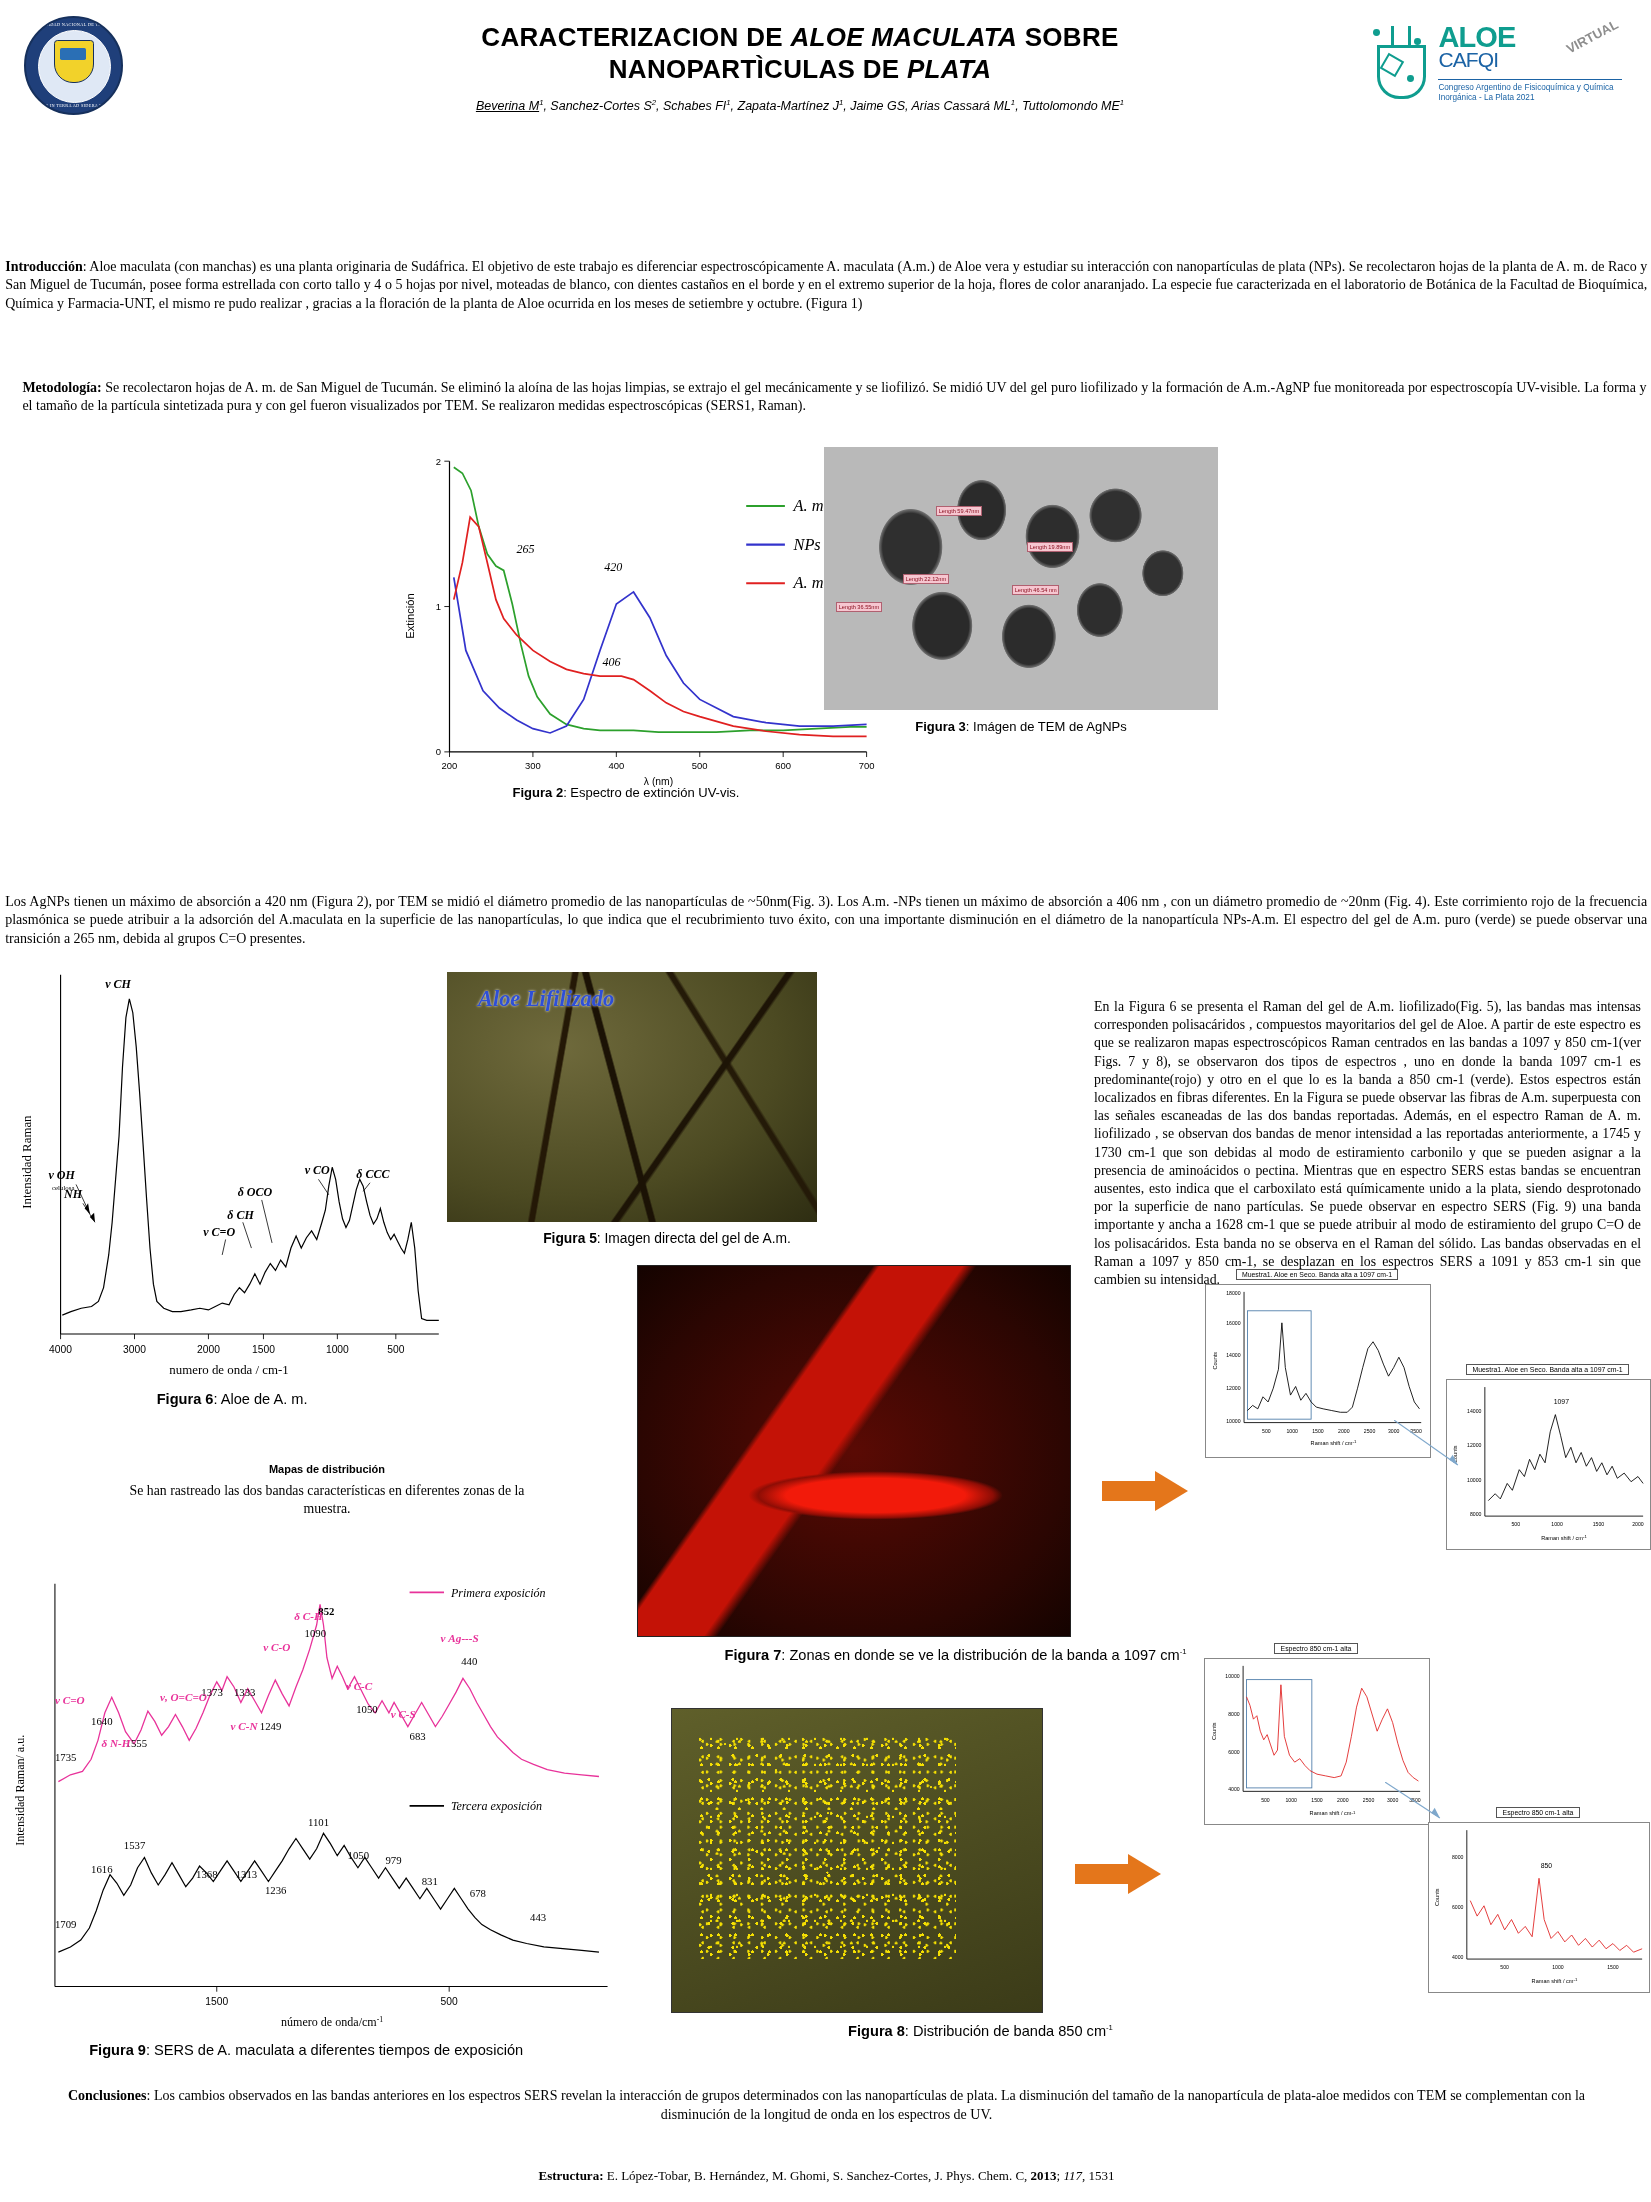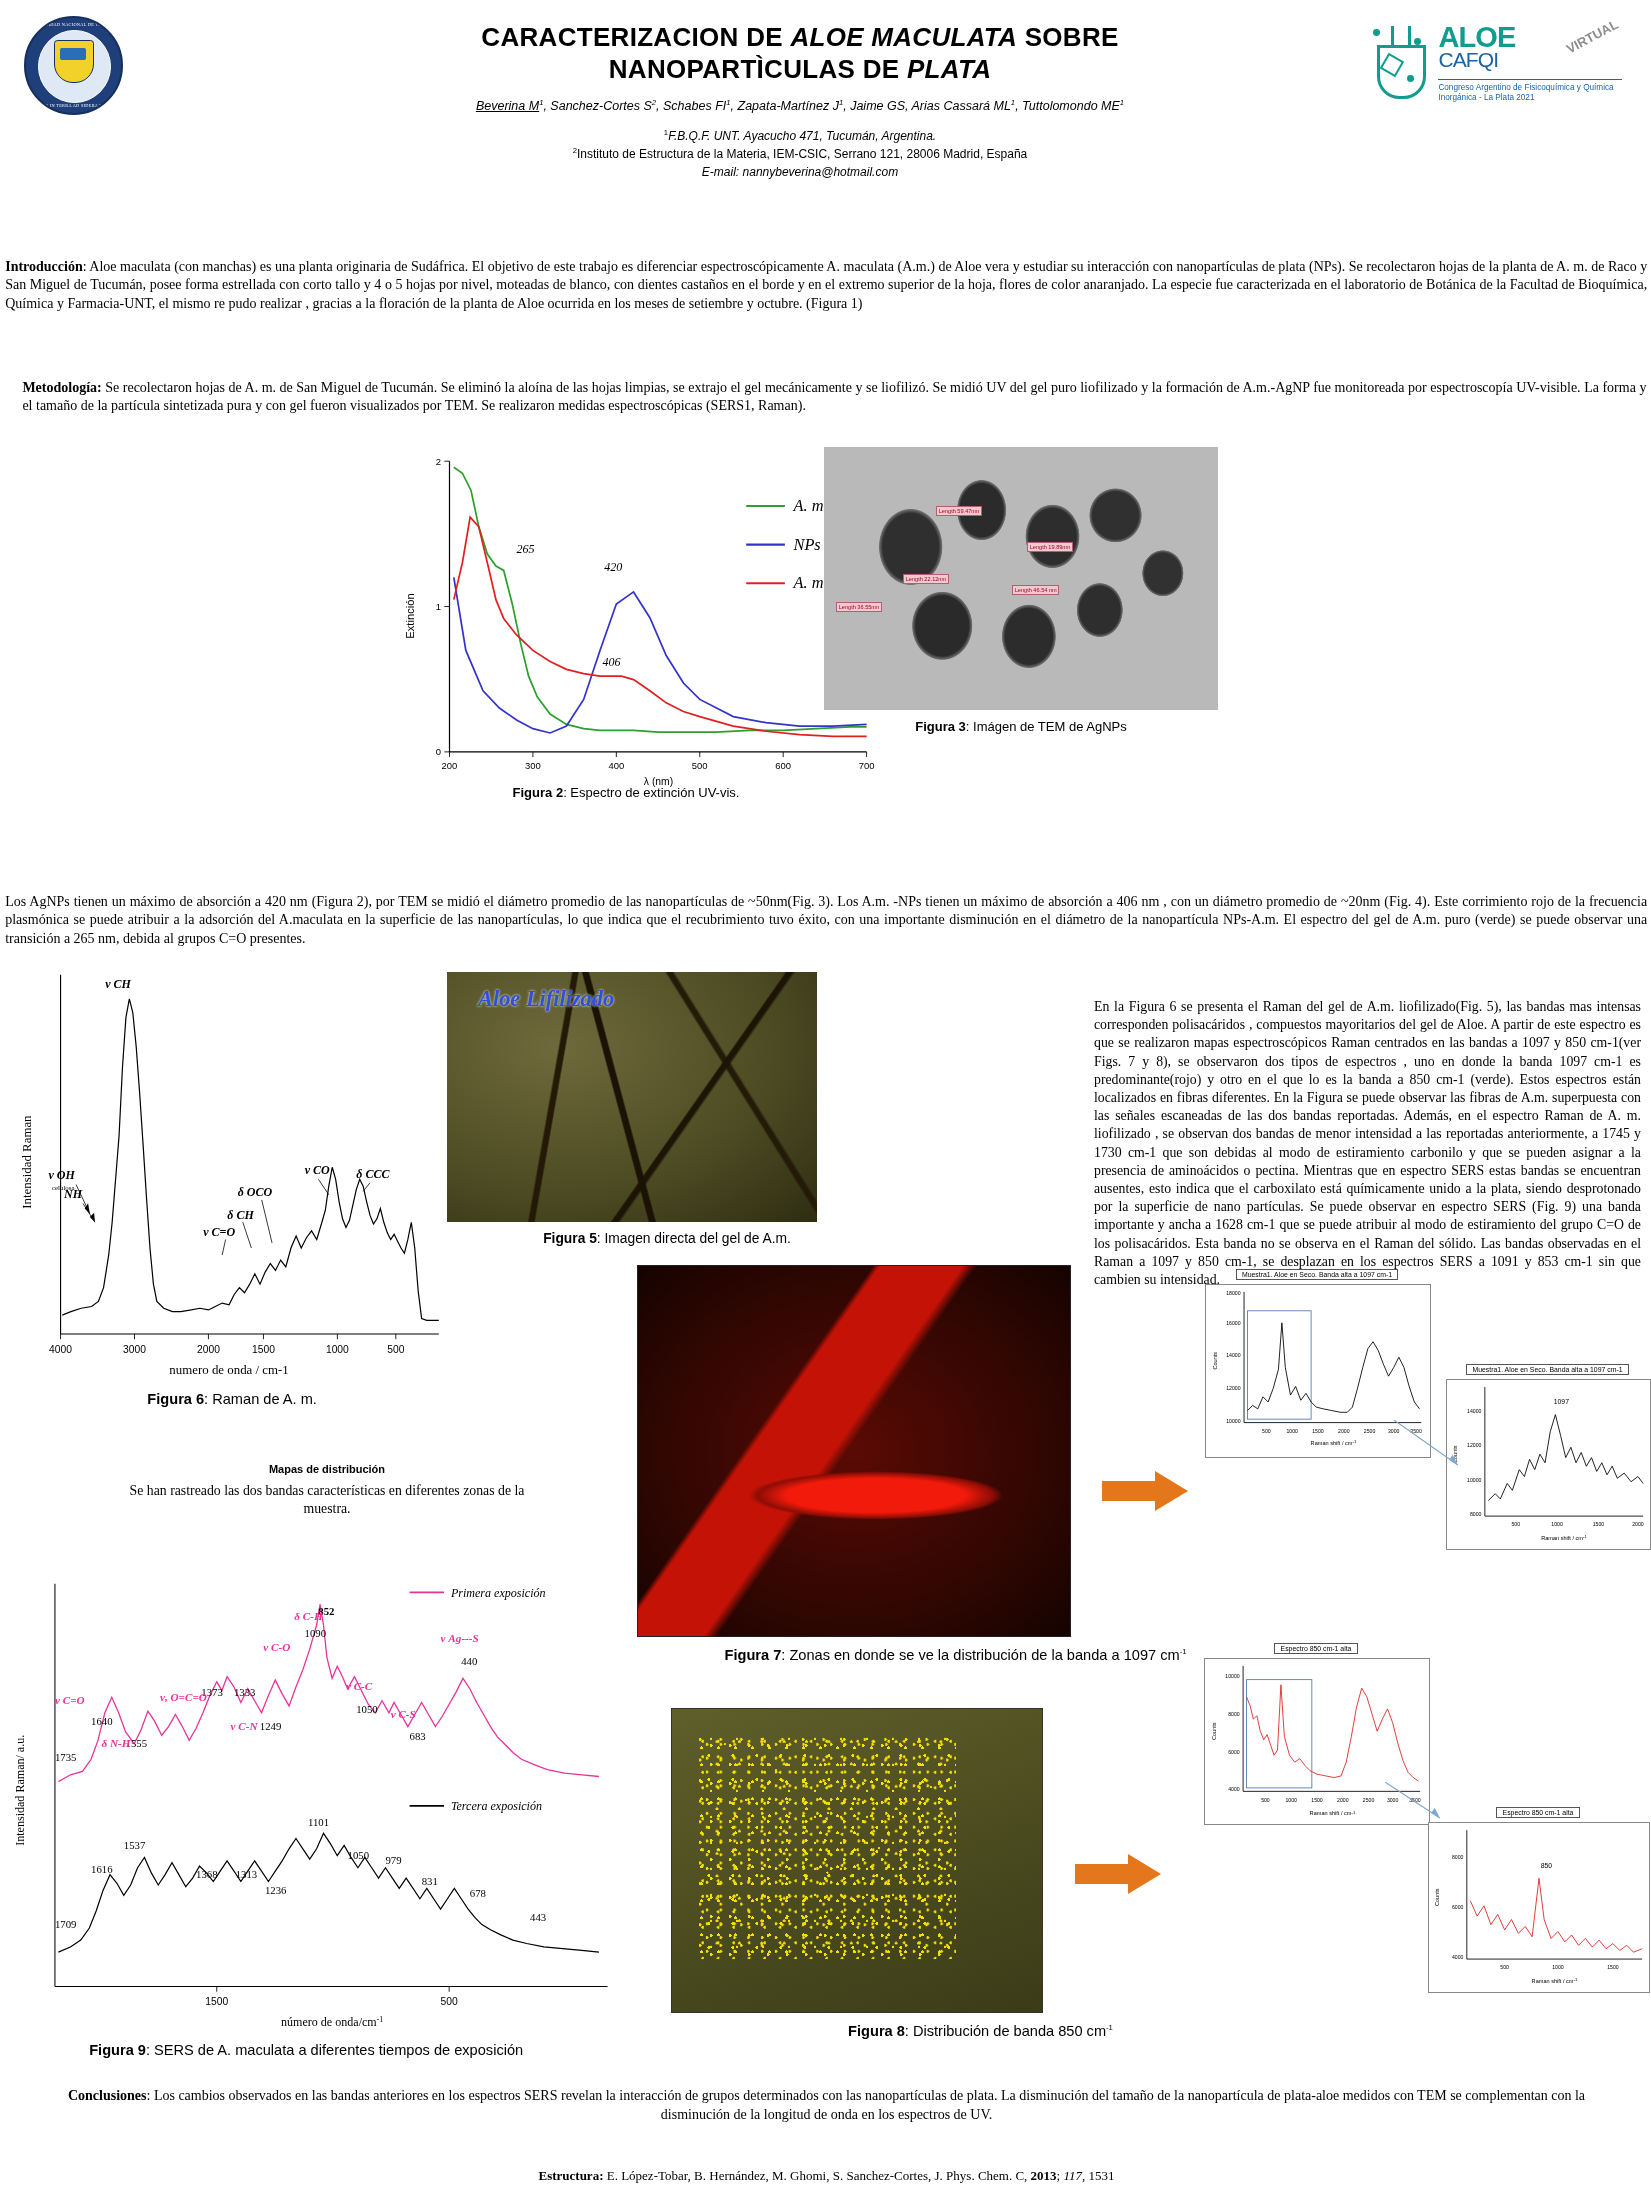--- a/index.html
+++ b/index.html
@@ -142,25 +142,20 @@
   </div>
 
   <div class="title-block">
     <h1>
       <span>CARACTERIZACION DE </span><em>ALOE MACULATA</em><span> SOBRE</span><br>
       <span>NANOPARTÌCULAS DE </span><em>PLATA</em>
     </h1>
     <div class="authors">
       <span class="u">Beverina M</span><sup>1</sup><span>, Sanchez-Cortes S<sup>2</sup>, Schabes FI<sup>1</sup>, Zapata-Martínez J<sup>1</sup>, Jaime GS, Arias Cassará ML<sup>1</sup>, Tuttolomondo ME<sup>1</sup></span>
     </div>
-    <div class="affil">
-      <div><sup>1</sup><span class="it">F.B.Q.F. UNT. Ayacucho 471, Tucumán, Argentina.</span></div>
-      <div><sup>2</sup>Instituto de Estructura de la Materia, IEM-CSIC, Serrano 121, 28006 Madrid, España</div>
-      <div class="it">E-mail: nannybeverina@hotmail.com</div>
-    </div>
   </div>
 
   <div class="logo-right">
     <div class="cafqi-flask">
       <div class="neck"></div>
       <div class="body"></div>
       <div class="hex"></div>
       <div class="dot" style="left:6.9px;top:6.9px"></div>
       <div class="dot" style="left:48px;top:15.5px"></div>
       <div class="dot" style="left:41px;top:53px"></div>
@@ -295,21 +290,21 @@
         <path d="M252 320 L248 338"></path>
           <path d="M272 300 L282 330"></path>
         <path d="M294 274 L306 324"></path>
         <path d="M360 250 L372 268"></path>
           <path d="M420 254 L412 264"></path>
       </g>
       <polygon points="94,290 88,284 92,278" fill="#000"></polygon>
       <polygon points="100,300 94,294 99,289" fill="#000"></polygon>
     </svg>
     <div class="cap" style="font-size:14.6px;margin-top:5.2px">
-      <b>Figura 6</b><span>: Raman de A. m.</span>
+      <b>Figura 6</b><span>: Aloe de A. m.</span>
     </div>
   </div>
 
   <div class="fig5">
     <div class="micro" style="position:relative">
       <div style="position:absolute;left:31px;top:13.8px;font-family:'Liberation Serif',serif;font-style:italic;font-weight:bold;font-size:22.4px;color:#2e4fd6;text-shadow:0 0 2.6px #fff">Aloe Lifilizado</div>
     </div>
     <div class="cap" style="margin-top:8.6px;font-size:13.8px">
       <b>Figura 5</b><span>: Imagen directa del gel de A.m.</span>
     </div>

